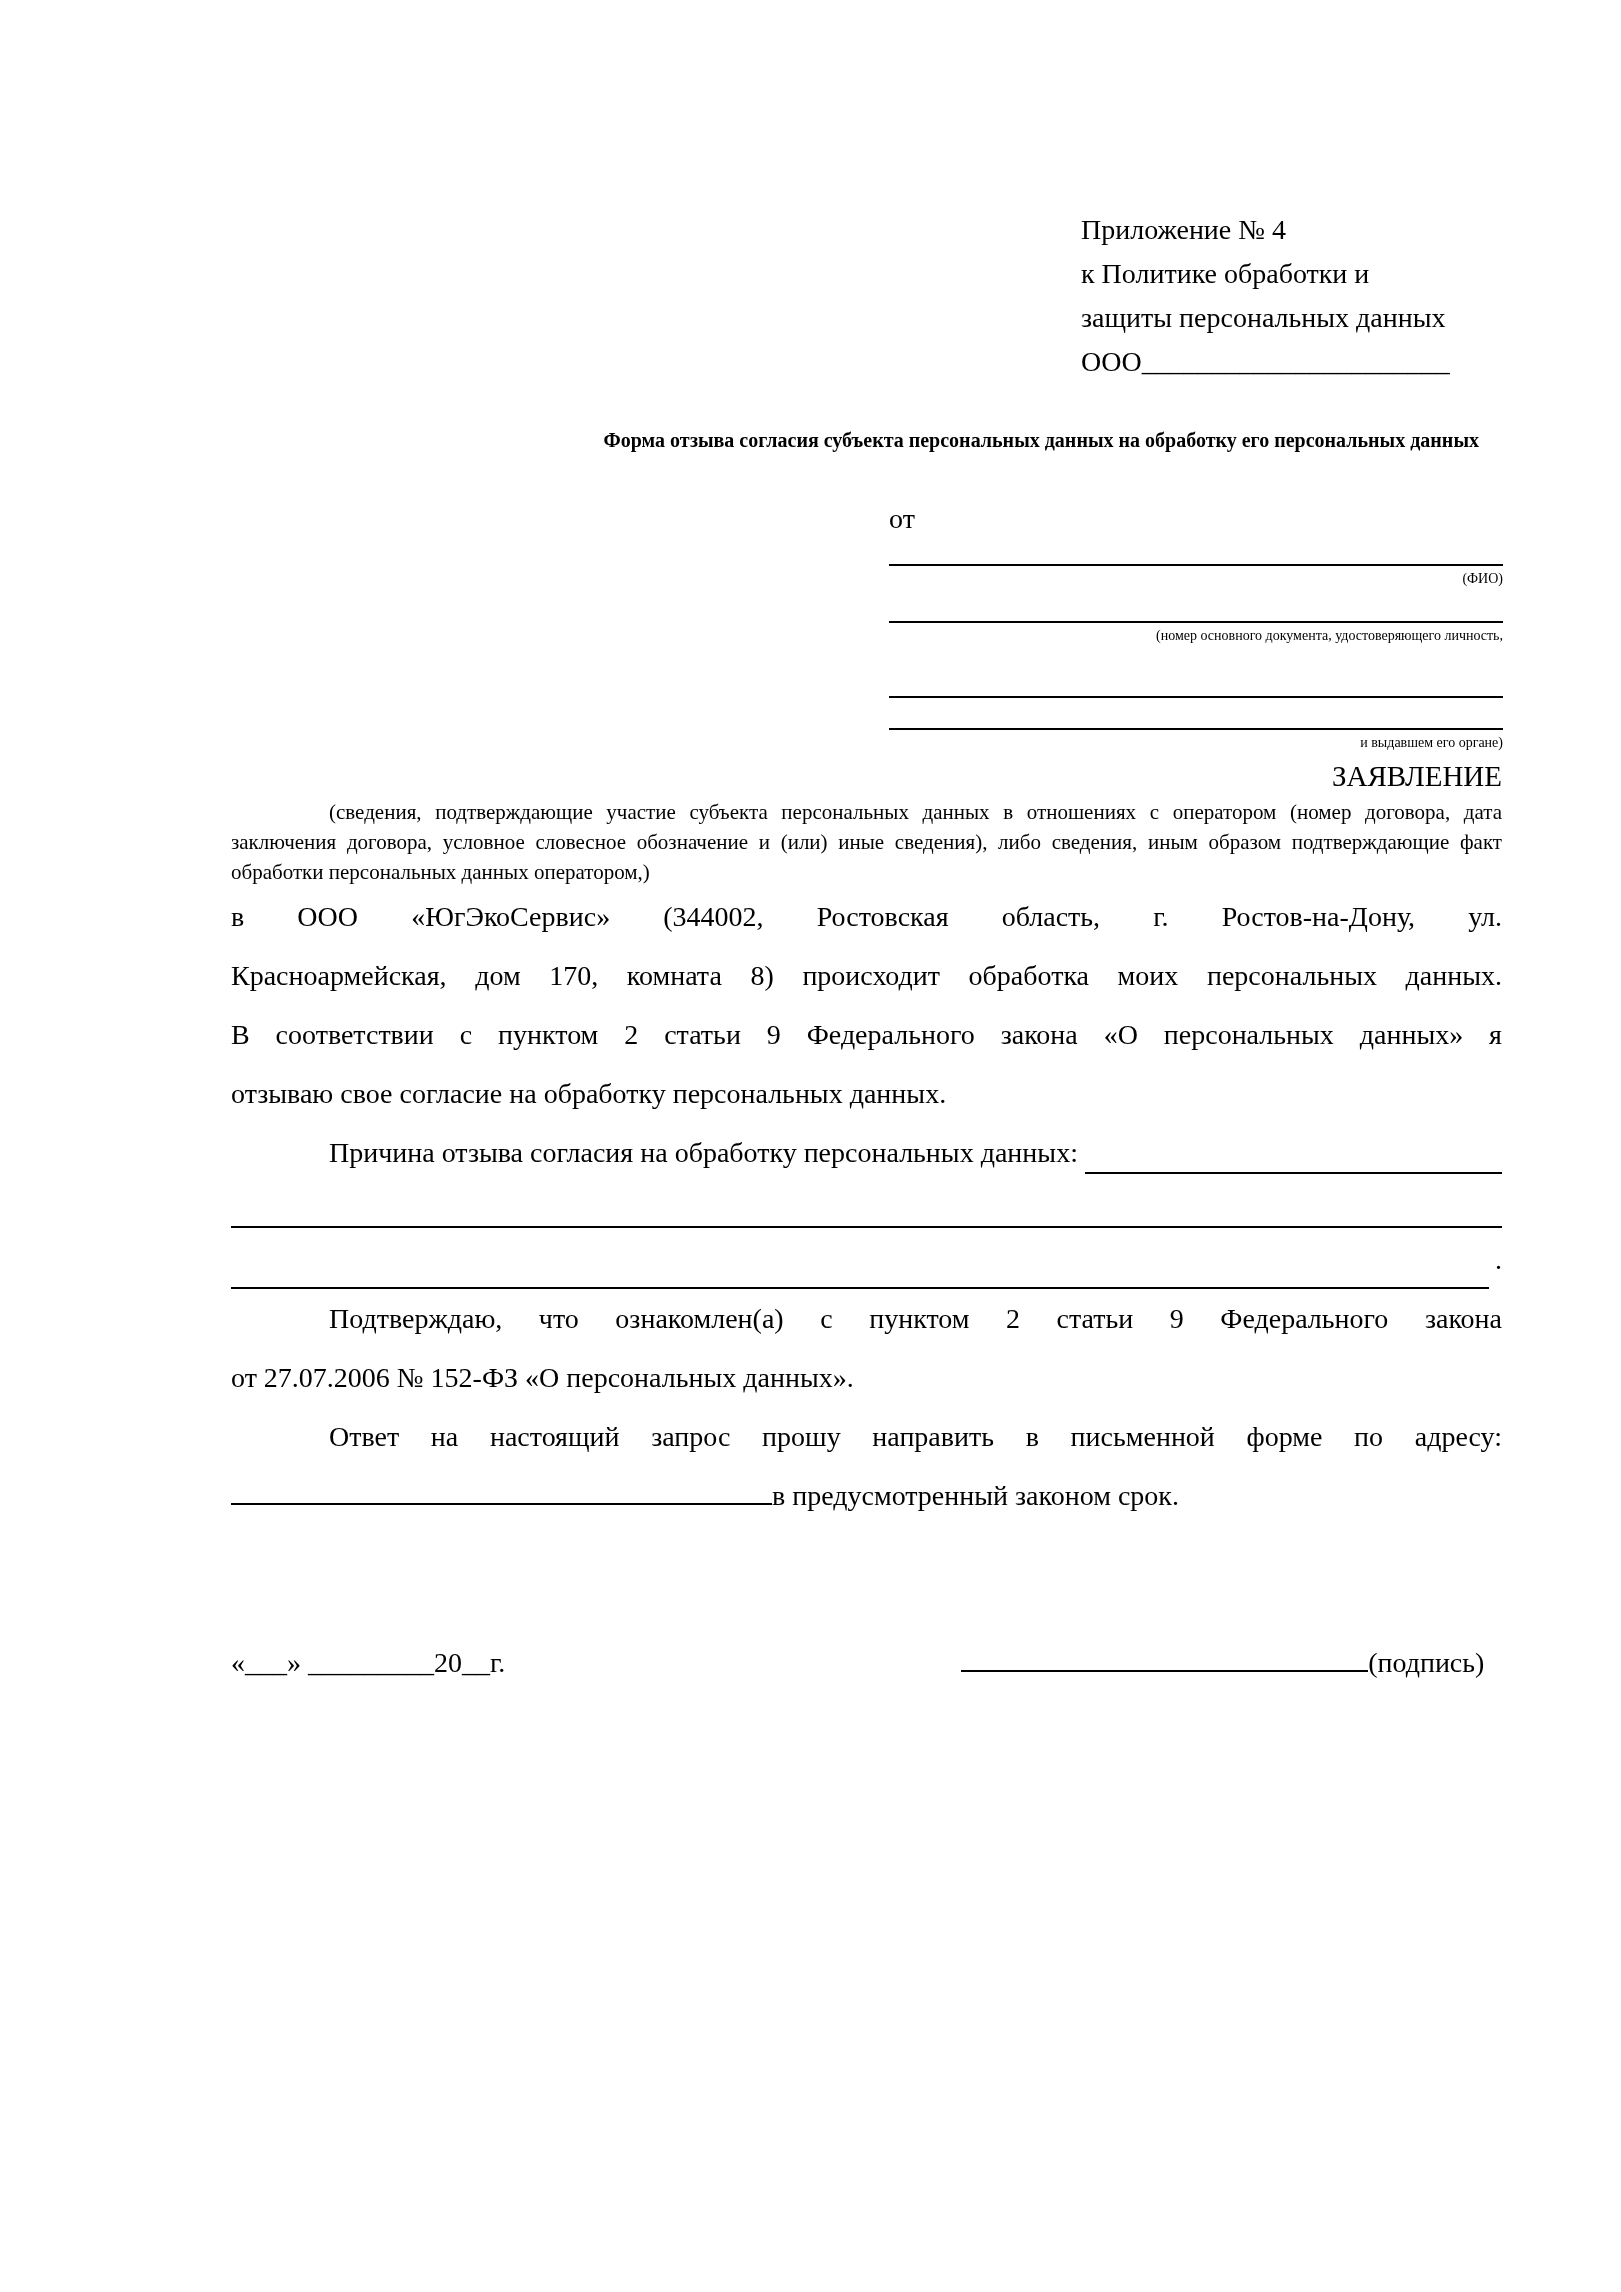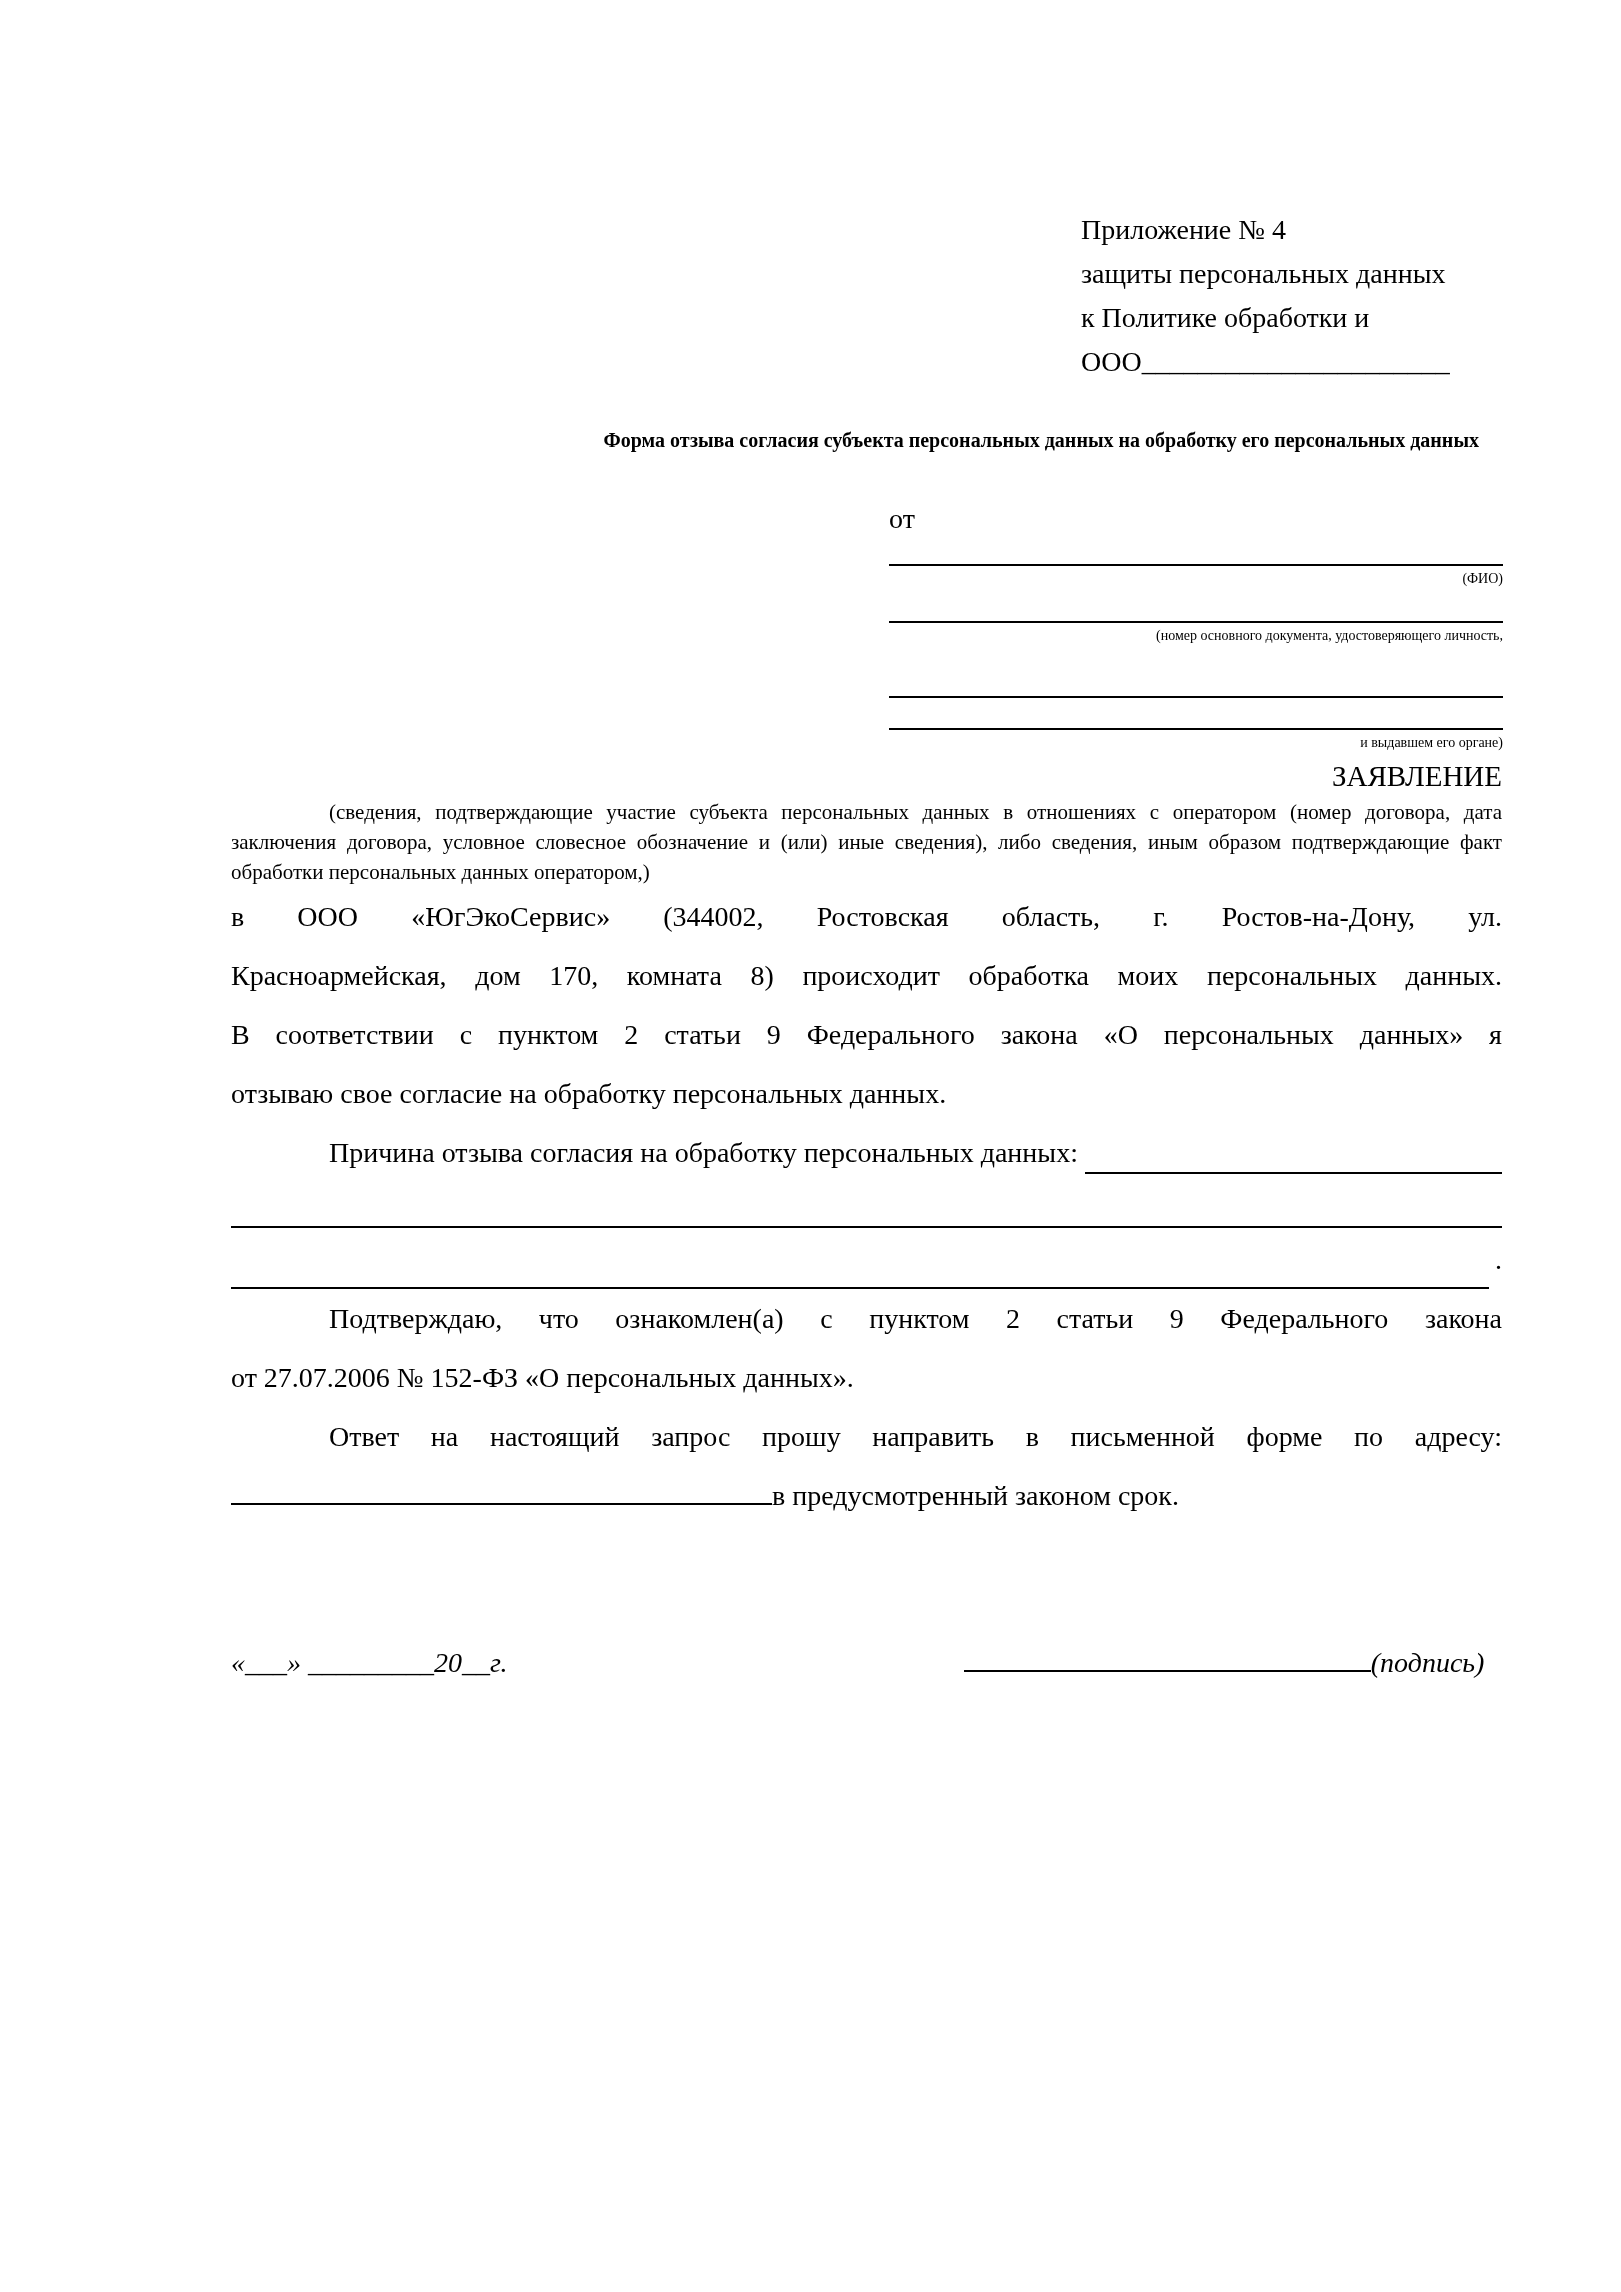--- a/index.html
+++ b/index.html
@@ -39,32 +39,32 @@
   .reason .prefix{padding-left:98px;white-space:pre;}
   .longblank{border-bottom:2.9px solid #000;height:44px;}
   .longblank2{display:flex;font-size:28px;line-height:59px;}
   .longblank2 .fill{flex:1;height:59px;border-bottom:2.9px solid #000;margin-right:5.9px;}
   .longblank2 .tail{align-self:flex-end;}
   .indent{text-indent:98px;}
   .blank-inline{display:inline-block;width:541px;height:2px;border-bottom:2.9px solid #000;}
   .sig-blank{display:inline-block;width:407px;height:2px;border-bottom:2.9px solid #000;}
   .footer-row{
     margin-top:116px;display:flex;align-items:center;
-    font-size:28px;line-height:44px;justify-content:space-between;padding-right:17.6px;font-style:italic;
+    font-size:28px;line-height:44px;justify-content:space-between;padding-right:17.6px;
   }
 </style>
 </head>
 <body>
 
 <div class="page">
 
   <div class="header-note">
     <div>Приложение № 4</div>
+    <div>к Политике обработки и</div>
     <div>защиты персональных данных</div>
-    <div>к Политике обработки и</div>
     <div>ООО______________________</div>
   </div>
 
   <div class="doc-title">Форма отзыва согласия субъекта персональных данных на обработку его персональных данных</div>
 
   <div class="addressee">
     <div class="addr-from">от</div>
     <div class="blank-row b1"></div>
     <div class="cap">(ФИО)</div>
     <div class="blank-row b2"></div>

